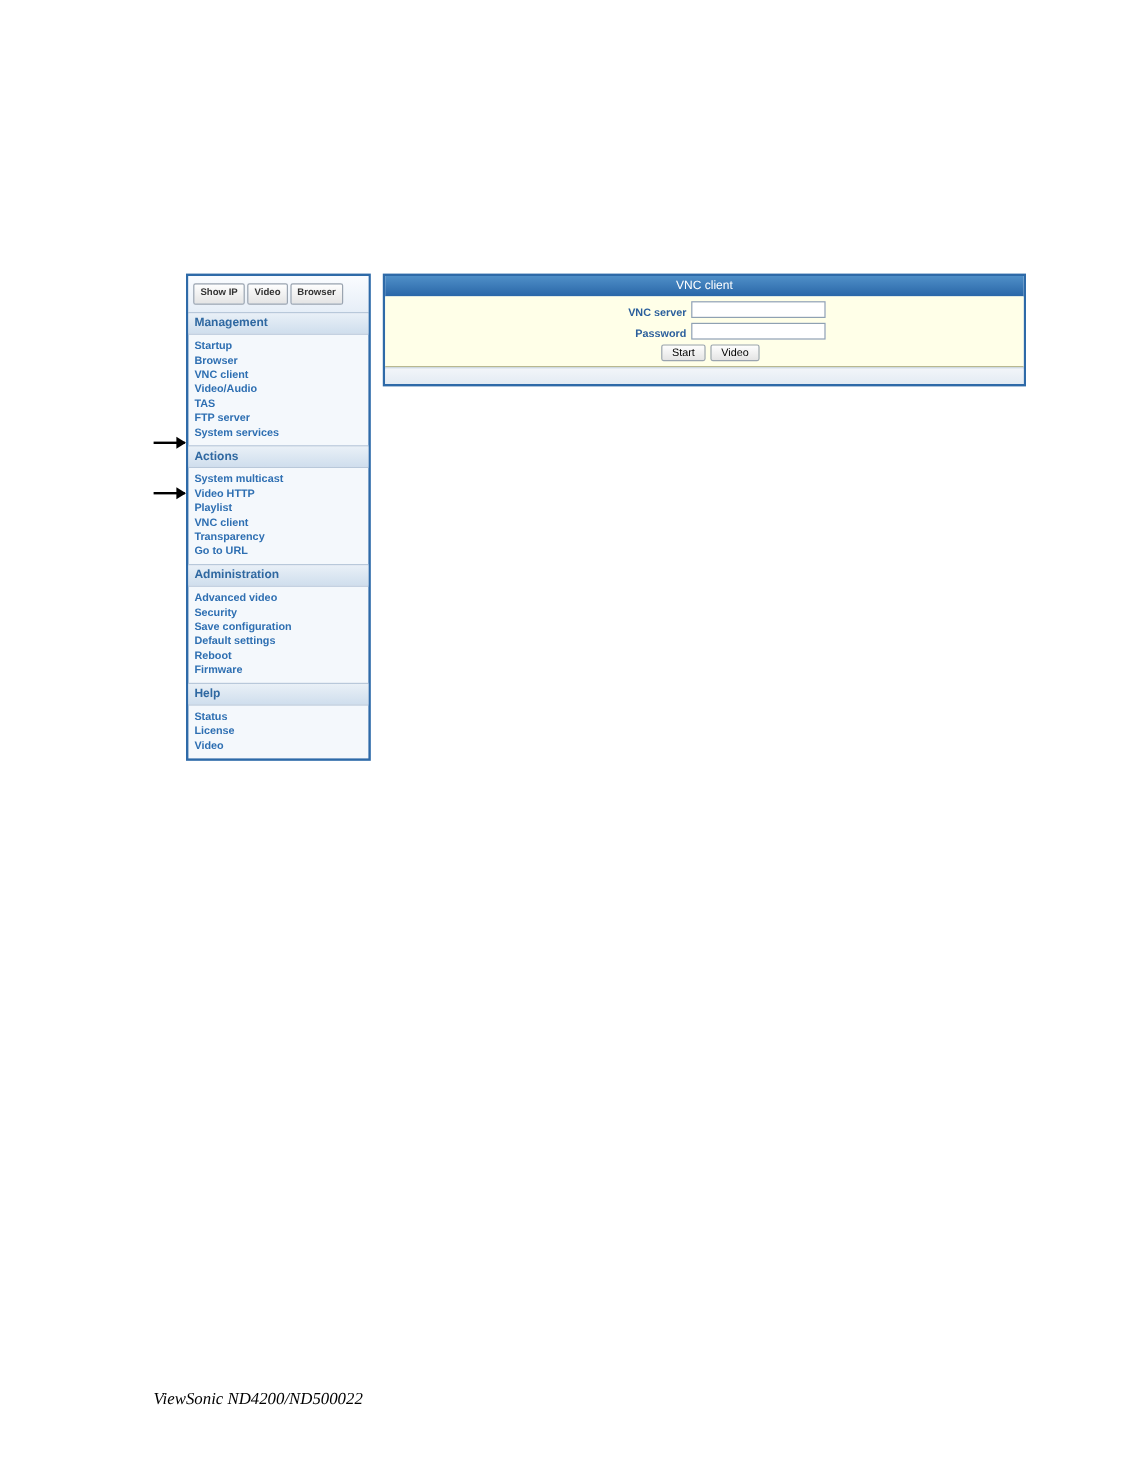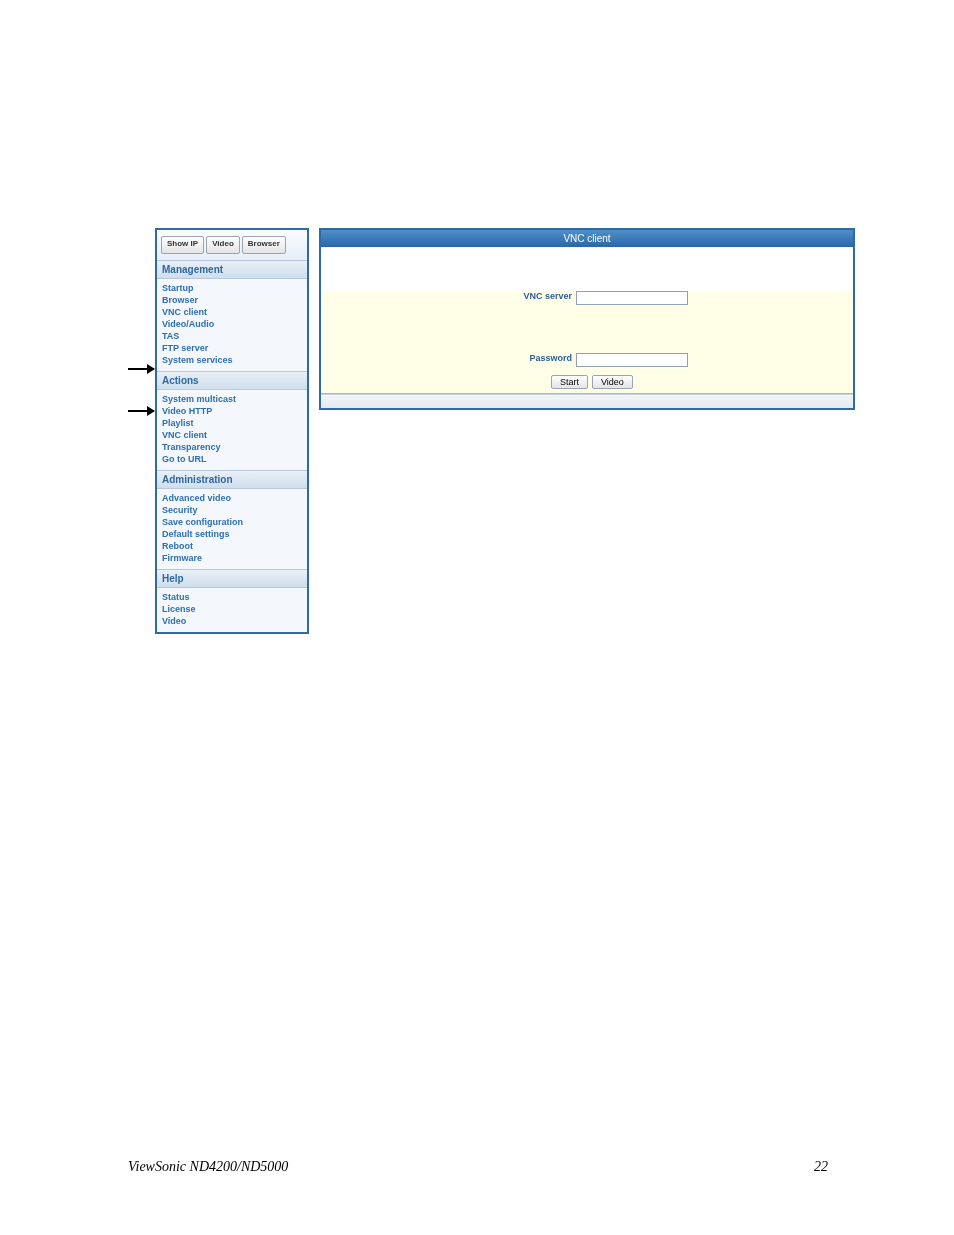--- a/index.html
+++ b/index.html
@@ -86,23 +86,22 @@
     background: linear-gradient(#4f8fc8,#2966a7);
     padding: 3px 0;
     font-weight: normal;
   }
   .form-area {
     background: #ffffe8;
     border-bottom: 1px solid #b8b890;
   }
   .form-row {
     display: flex;
-    align-items: flex-start;
+    align-items: flex-end;
     height: 18px;
-    margin-top: 44px;
   }
   .form-label {
     width: 255px;
     text-align: right;
     font-size: 9px;
     font-weight: bold;
     color: #2b5f9c;
     padding-right: 4px;
   }
   .form-input {
@@ -152,21 +151,21 @@
     border-top: 5px solid transparent;
     border-bottom: 5px solid transparent;
   }
   
   .footer {
     position: absolute;
     left: 128px;
     bottom: 60px;
     width: 700px;
     display: flex;
-    justify-content: space-between;
+    justify-content: flex-start;
     font-family: Georgia, "Times New Roman", serif;
     font-style: italic;
     font-size: 14px;
     color: #000;
   }
 </style>
 </head>
 <body>
 
 <div class="page">

